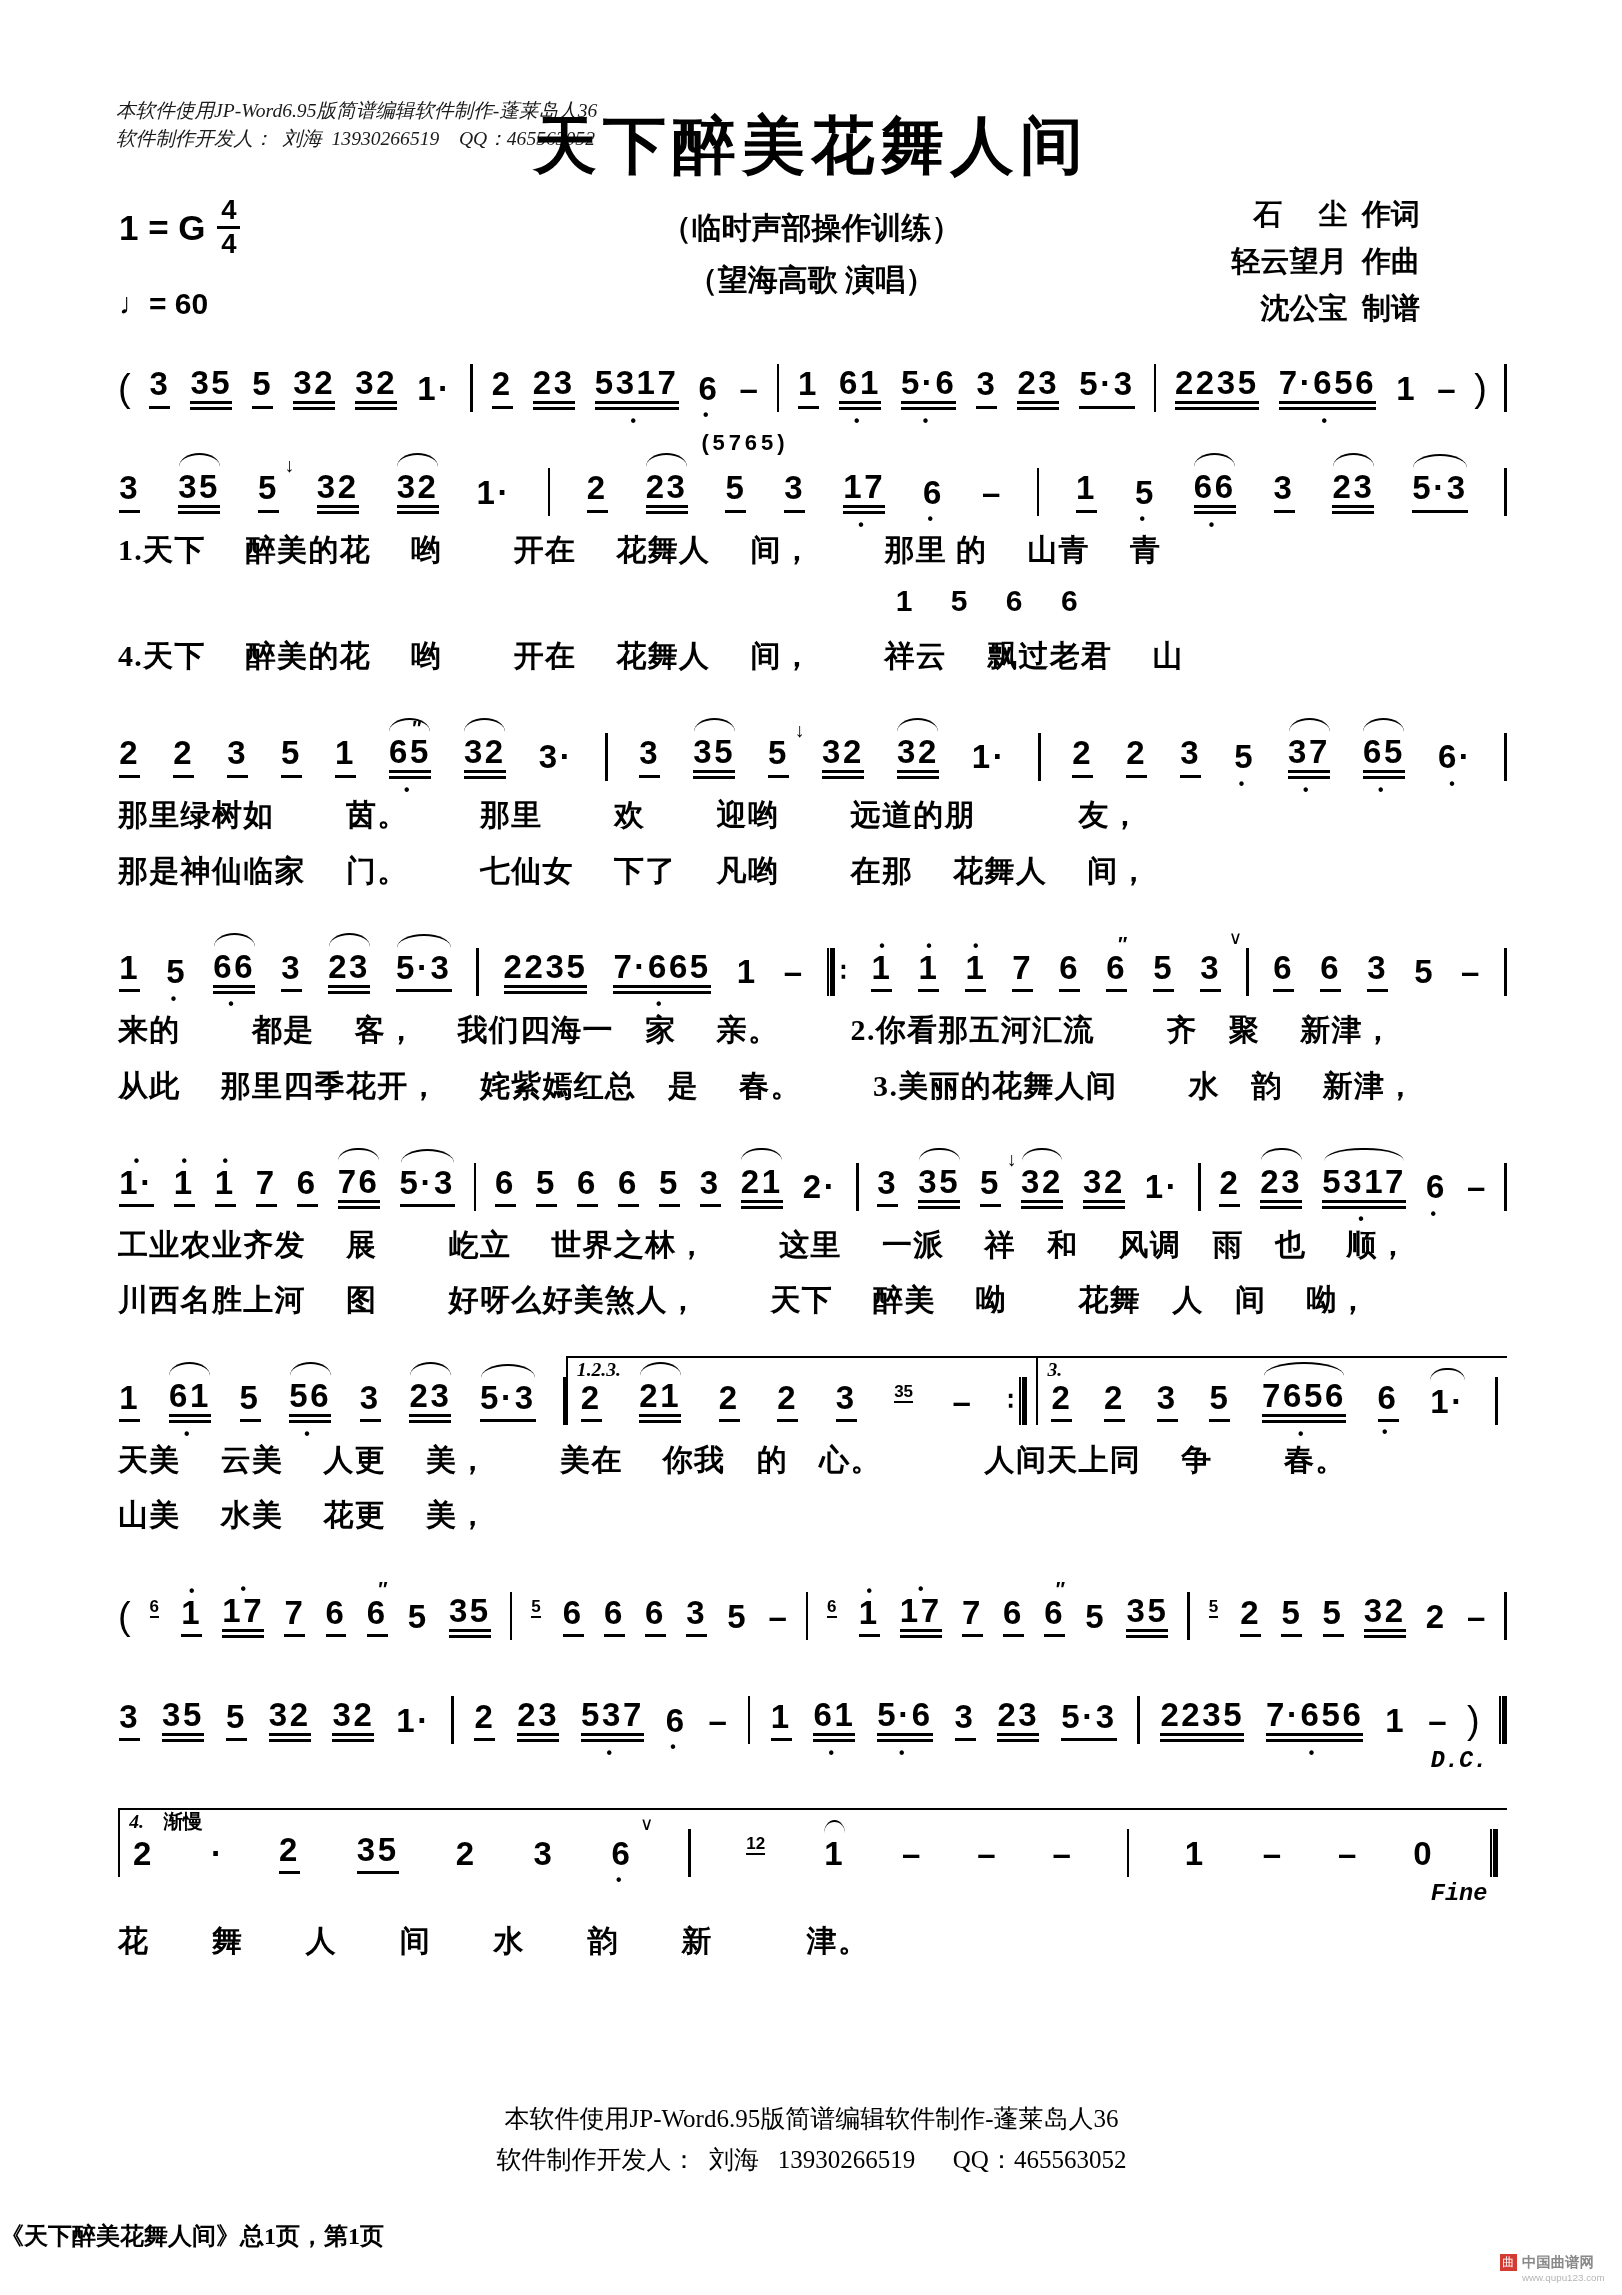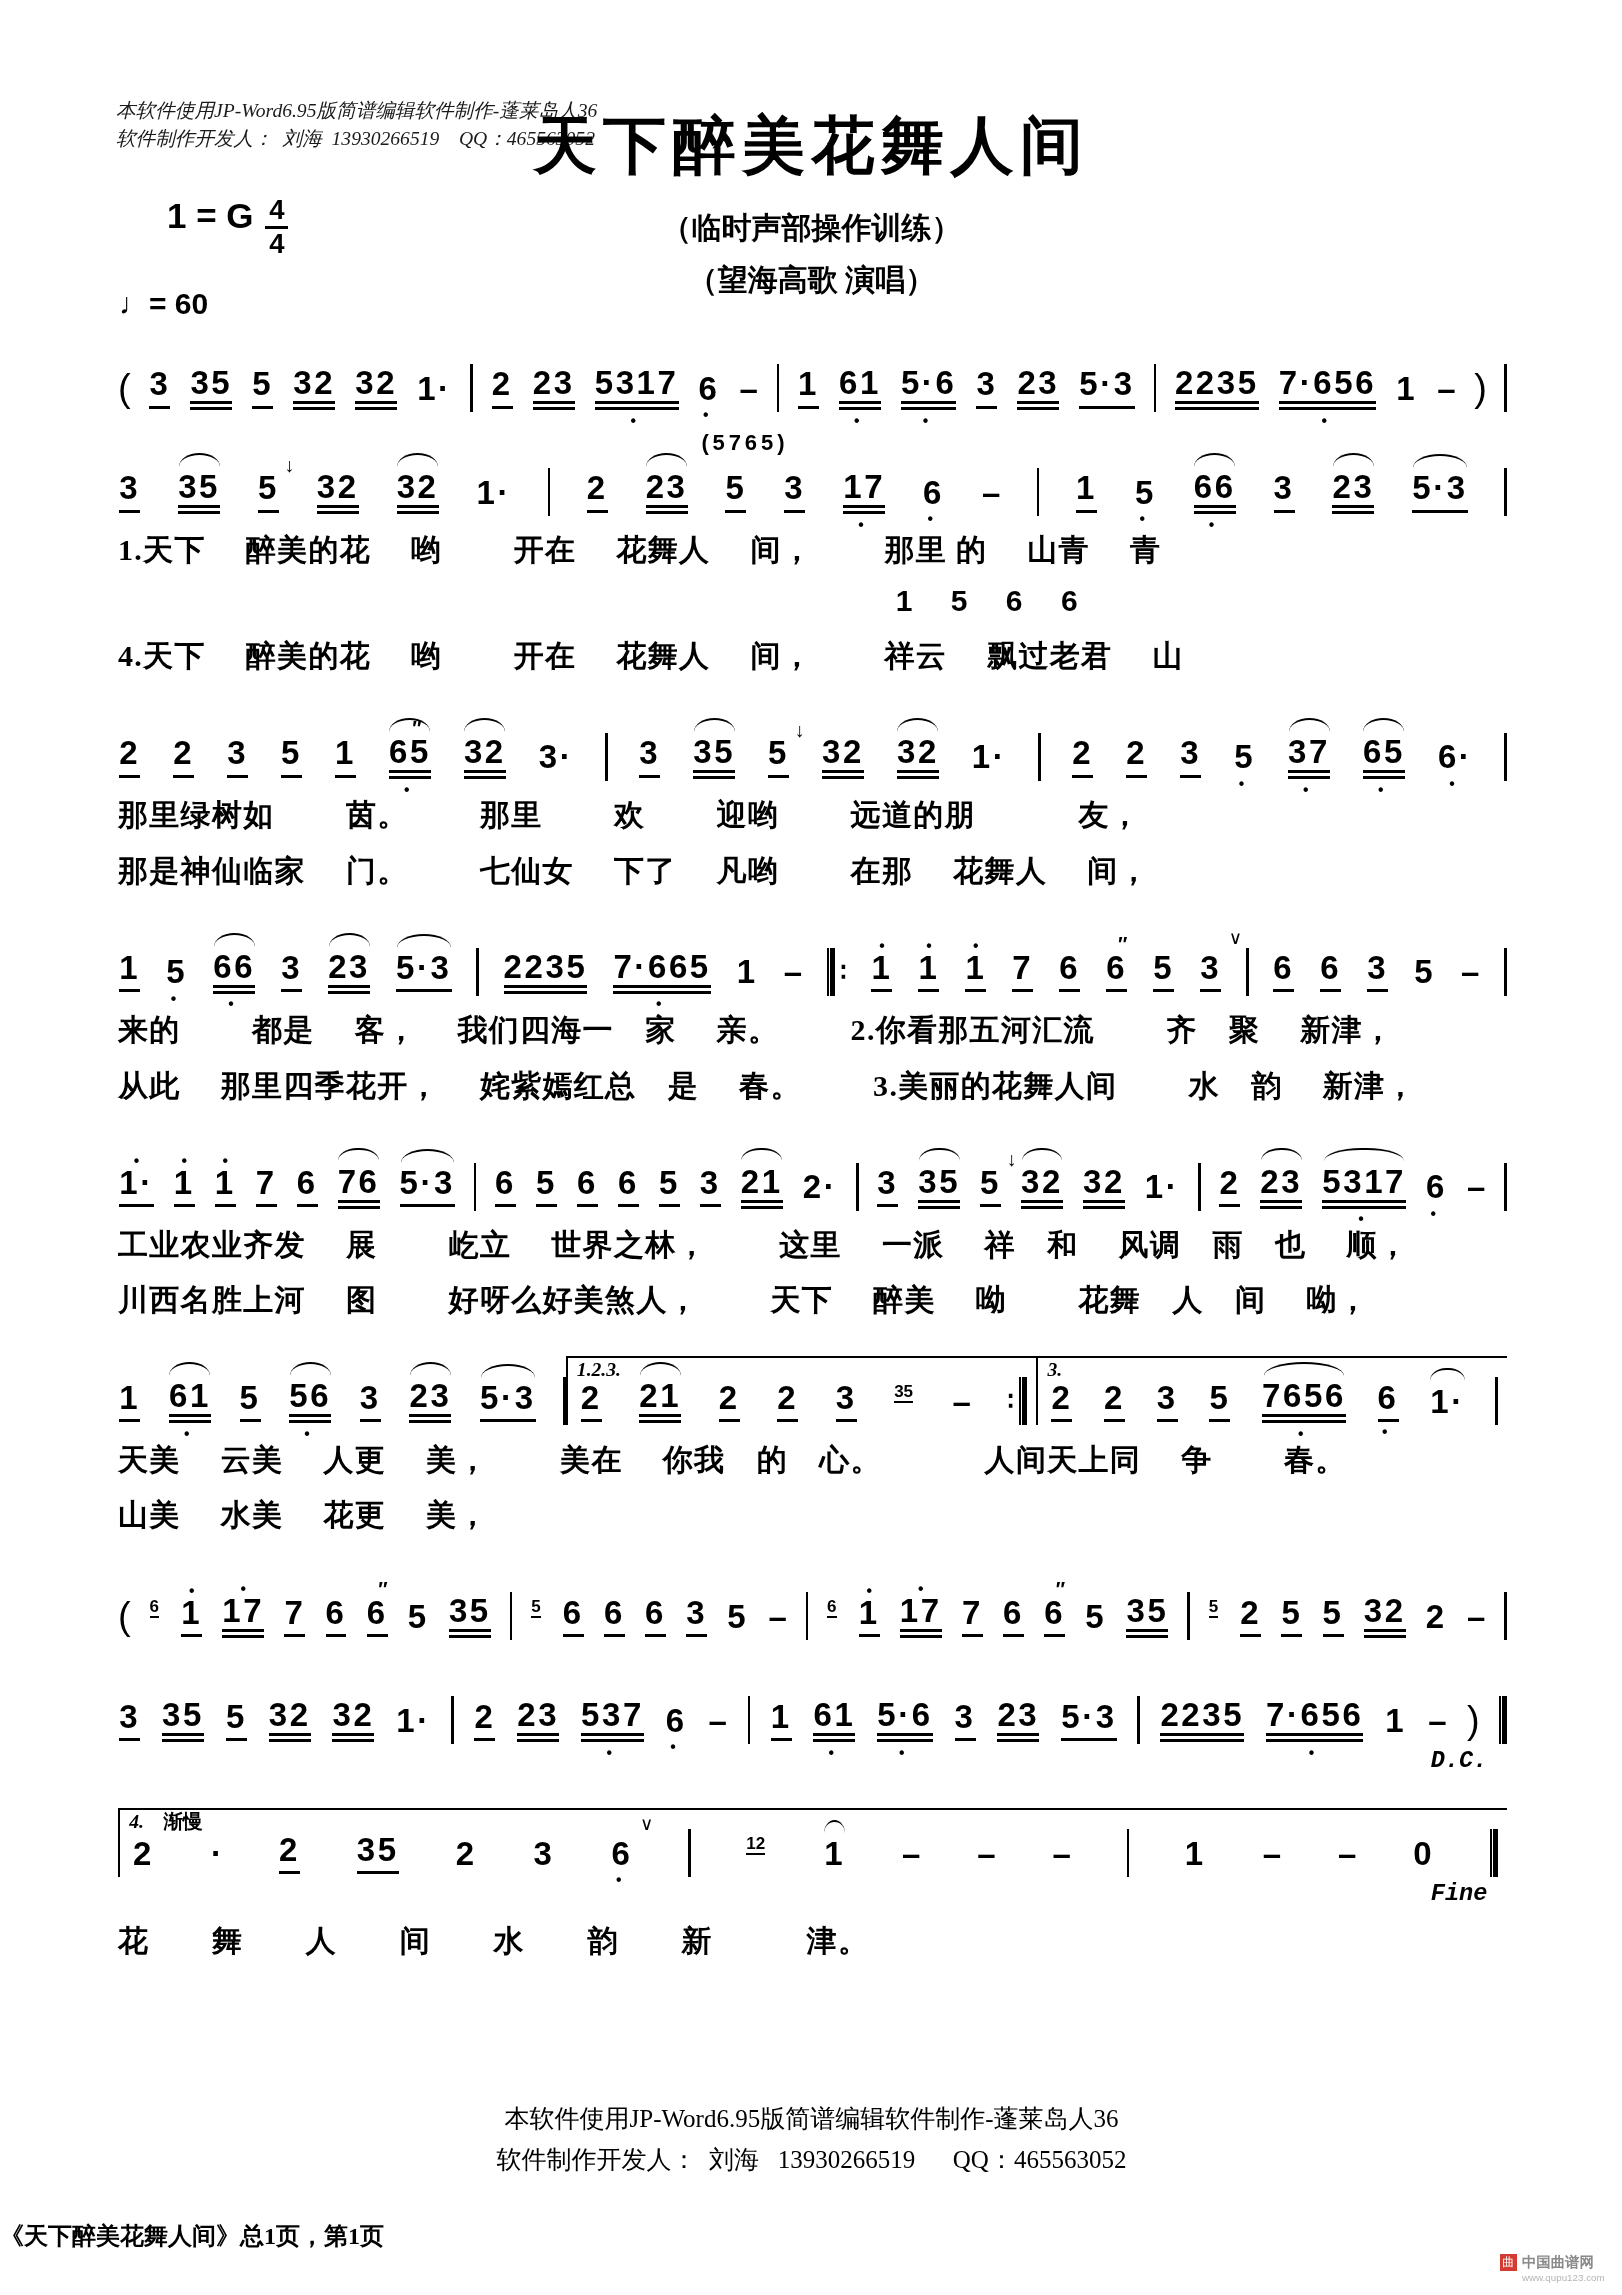--- a/index.html
+++ b/index.html
@@ -18,21 +18,21 @@
     font-size:63px;font-weight:700;font-family:"Liberation Serif",serif;letter-spacing:6.5px;
   }
   .subtitle{position:absolute;left:0;right:0;text-align:center;font-size:30px;font-weight:600;
     font-family:"Liberation Serif",serif;}
   .sub1{top:208px;}
   .sub2{top:260px;}
   .credits{
     position:absolute;top:191px;right:203px;text-align:right;font-size:29px;line-height:1.62;
     font-family:"Liberation Serif",serif;font-weight:600;white-space:pre;
   }
-  .keysig{position:absolute;top:196px;left:119px;font-size:35px;font-weight:700;display:flex;gap:11.8px;margin-left:48px;}
+  .keysig{position:absolute;top:196px;left:119px;font-size:35px;font-weight:700;display:flex;align-items:center;gap:11.8px;}
   .frac{display:inline-flex;flex-direction:column;align-items:center;font-size:27.5px;line-height:1.05;font-weight:700;}
   .frac .num{border-bottom:3.3px solid #000;padding:0 3.9px 1.3px 3.9px;}
   .frac .den{padding-top:1.3px;}
   .tempo{position:absolute;top:287px;left:119px;font-size:30px;font-weight:700;}
   
   .systems{position:absolute;top:330px;left:118px;right:116px;}
   .system{position:relative;margin-bottom:22px;}
   .noterow{
     display:flex;justify-content:space-between;align-items:center;
     padding-top:34px;font-size:33px;font-weight:700;line-height:1;
@@ -83,20 +83,21 @@
 <body>
 
 <div class="page">
 
   <div class="swcredit"><span>本软件使用JP-Word6.95版简谱编辑软件制作-蓬莱岛人36</span><br><span>软件制作开发人：  刘海  13930266519    QQ：465563052</span></div>
 
   <div class="title">天下醉美花舞人间</div>
   <div class="subtitle sub1">（临时声部操作训练）</div>
   <div class="subtitle sub2">（望海高歌 演唱）</div>
 
+  <div class="credits"><span>石　 尘  作词</span><br><span>轻云望月  作曲</span><br><span>沈公宝  制谱</span></div>
 
   <div class="keysig">
     <span>1 = G</span>
     <span class="frac">
       <span class="num">4</span>
       <span class="den">4</span>
     </span>
   </div>
   <div class="tempo">♩= 60</div>
 

